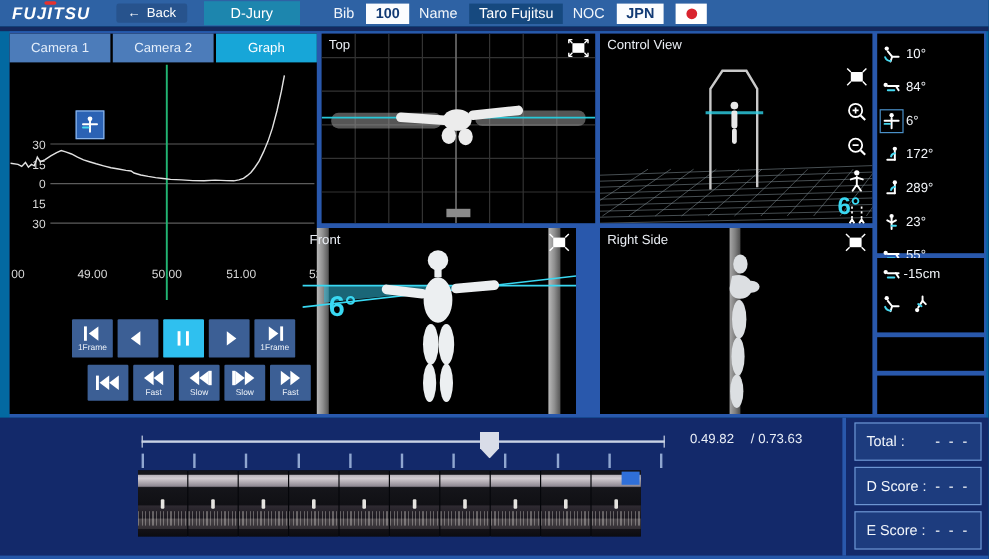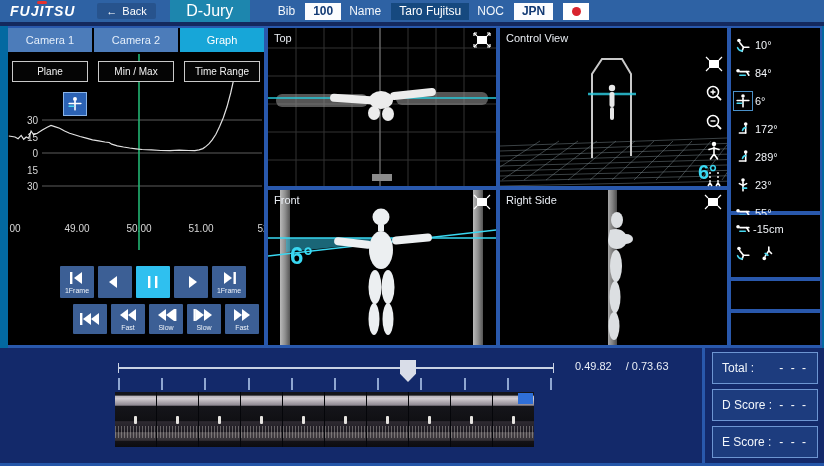--- a/index.html
+++ b/index.html
@@ -6,21 +6,21 @@
   #app{position:relative;width:824px;height:466px;overflow:hidden;background:#0369a1;color:#fff;}
 
   
   .topbar{position:absolute;left:0;top:0;width:824px;height:22px;background:#2e62a4;
     display:flex;align-items:center;padding:0 0 0 10px;box-sizing:border-box;font-size:12px;gap:8px;}
   .topbar-strip{position:absolute;left:0;top:22px;width:824px;height:4px;background:#14295e;}
   .logo{font-weight:bold;font-size:14px;letter-spacing:1px;position:relative;margin-right:14px;font-style:italic;}
   .logo::after{content:"";position:absolute;left:27px;top:-2px;width:10px;height:3px;background:#e6322e;border-radius:2px;}
   .back-btn{display:flex;align-items:center;gap:5px;background:#27538d;border-radius:2px;
     padding:2px 9px;font-size:11px;cursor:pointer;margin-right:6px;}
-  .jury-tab{width:80px;text-align:center;padding:3px 0;font-size:16px;cursor:pointer;}
+  .jury-tab{width:80px;text-align:center;padding:3px 0;font-size:12px;cursor:pointer;}
   .jury-tab.active{background:#1d86ae;color:#fff;}
   .jury-tab.inactive{background:#56799f;color:#bdd7ef;}
   .fields{display:flex;align-items:center;gap:8px;margin-left:20px;}
   .fgroup{display:flex;align-items:center;gap:10px;}
   .flabel{font-size:12px;color:#f2f6fb;}
   .vbox{font-size:12px;font-weight:bold;padding:1px 8px;line-height:15px;}
   .vbox.light{background:#fbfcfe;color:#123a74;}
   .vbox.dark{background:#16497f;color:#fff;font-weight:normal;}
   .flagbox{width:26px;height:17px;background:#fff;display:flex;align-items:center;justify-content:center;}
   .flagdot{width:9px;height:9px;border-radius:50%;background:#d9242e;}
@@ -51,21 +51,21 @@
   #ctl-row2{left:65px;top:276px;}
   .ctl-btn{width:34px;height:32px;background:#3c5f95;display:flex;flex-direction:column;
     align-items:center;justify-content:center;cursor:pointer;border-radius:1px;}
   .ctl-btn.active{background:#2fc0ef;}
   .ctl-btn svg{display:block;}
   .ctl-lbl{font-size:7px;color:#eef3f9;line-height:8px;margin-top:1px;}
   #ctl-row2 .ctl-btn{height:30px;}
 
   
   #top-view{left:268px;top:28px;width:228px;height:158px;}
-  #front-view{left:268px;top:190px;width:228px;height:155px;}
+  #front-view{left:252px;top:190px;width:228px;height:155px;}
   #control-view{left:500px;top:28px;width:227px;height:158px;}
   #right-view{left:500px;top:190px;width:227px;height:155px;}
   .view-svg{position:absolute;left:0;top:0;}
   .angle-big{position:absolute;left:22px;top:52px;font-size:24px;font-weight:bold;color:#39d8f2;z-index:4;}
   .angle-small{position:absolute;right:10px;bottom:2px;font-size:20px;font-weight:bold;color:#39d8f2;z-index:4;}
   .view-toolbar{position:absolute;right:3px;top:26px;display:flex;flex-direction:column;gap:9px;z-index:4;align-items:center;}
   .vt-btn{width:20px;height:20px;cursor:pointer;display:flex;align-items:center;justify-content:center;}
 
   
   #angle-panel{left:731px;top:28px;width:89px;height:183px;}
@@ -169,25 +169,20 @@
         <text x="131" y="204" fill="#d8d8d8" font-size="10" text-anchor="middle" font-family="&quot;Liberation Sans&quot;,sans-serif">50.00</text>
         <text x="193" y="204" fill="#d8d8d8" font-size="10" text-anchor="middle" font-family="&quot;Liberation Sans&quot;,sans-serif">51.00</text>
         <text x="255" y="204" fill="#d8d8d8" font-size="10" text-anchor="middle" font-family="&quot;Liberation Sans&quot;,sans-serif">52</text>
         <line x1="131" y1="26" x2="131" y2="222" stroke="#22b573" stroke-width="1.6"></line>
         <polyline points="0.8,108.0 7.0,109.0 10.1,110.7 13.2,107.4 15.7,111.3 18.2,109.0 20.6,110.2 23.1,103.0 25.6,106.8 29.3,105.2 34.3,101.9 39.2,99.2 43.0,97.5 46.7,98.6 51.6,100.3 56.6,103.0 61.6,105.2 66.5,106.8 72.1,108.5 78.3,110.2 84.5,111.8 90.7,112.9 96.9,114.0 101.2,114.5 103.7,116.2 109.3,117.8 115.5,119.0 121.7,120.0 127.9,120.8 134.1,121.5 143.4,121.9 152.7,122.5 162.0,122.6 171.3,122.1 180.6,122.5 186.8,122.7 191.1,121.9 194.9,120.6 198.0,118.4 201.1,115.7 204.2,111.8 207.9,106.3 211.6,98.6 215.3,89.8 219.0,78.8 222.8,64.5 226.5,48.0 229.0,34.8" fill="none" stroke="#e2e2e2" stroke-width="1.2"></polyline>
       </svg>
     <div class="ltabs" id="left-tabs">
         <div class="ltab">Camera 1</div>
         <div class="ltab">Camera 2</div>
         <div class="ltab active">Graph</div>
-      </div>
-    <div class="ltools" id="left-tools">
-        <div class="ltool">Plane</div>
-        <div class="ltool">Min / Max</div>
-        <div class="ltool">Time Range</div>
       </div>
     <div class="pose-btn">
       <svg width="18" height="18" viewBox="0 0 20 20">
         <circle class="whf" cx="10" cy="4.5" r="2.2"></circle>
         <path class="wh" d="M10 7v9.5"></path>
           <path class="wh" d="M3.5 9.5h13"></path>
         <path class="acc" d="M3.5 12.5h5"></path>
       </svg>
     </div>
     <div class="ctl-row" id="ctl-row1">

